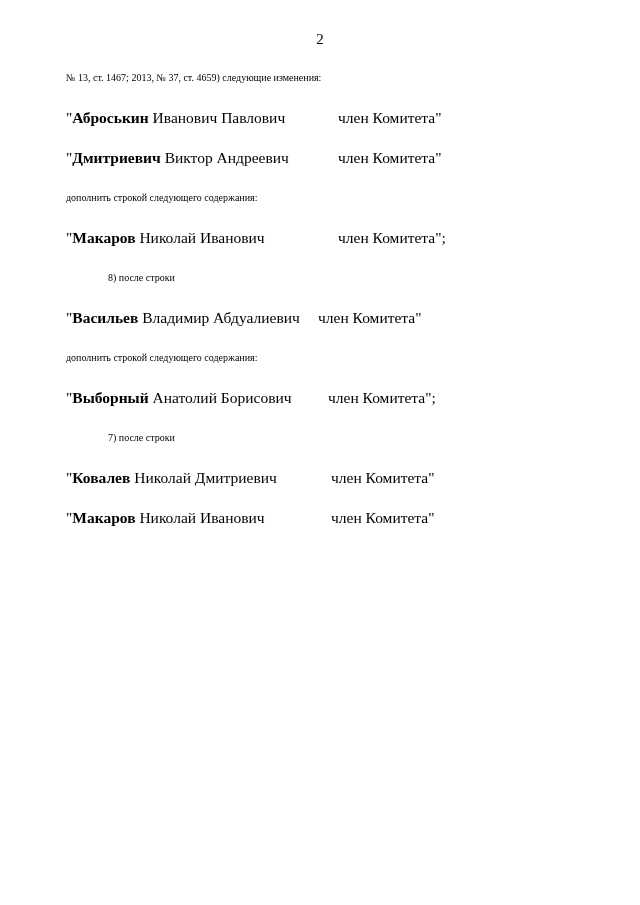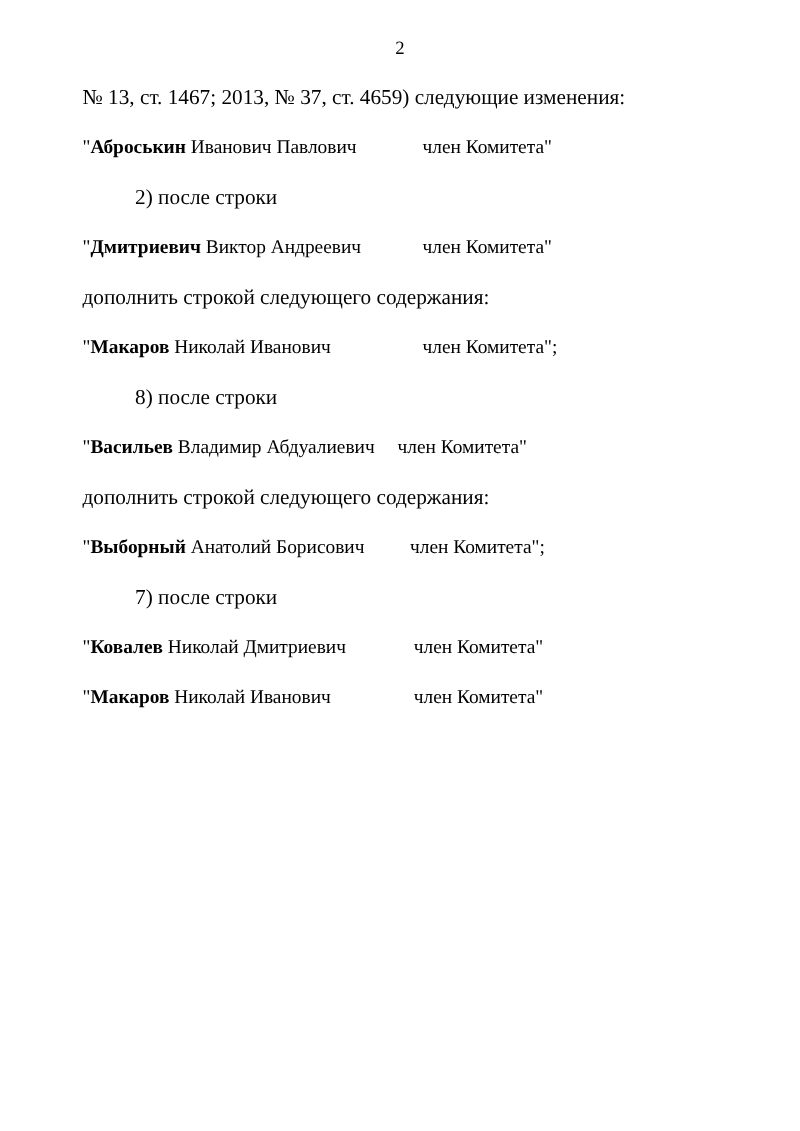--- a/index.html
+++ b/index.html
@@ -31,21 +31,21 @@
     font-size: 15px;
     line-height: 18px;
   }
   .body-block {
     position: absolute;
     top: 68px;
     left: 66px;
     width: 508px;
   }
   .para {
-    font-size: 17px;
+    font-size: 10px;
     line-height: 19px;
     margin: 0 0 21px 0;
     white-space: nowrap;
   }
   .para.indent {
     padding-left: 42px;
   }
   .entry {
     font-size: 15.5px;
     line-height: 19px;
@@ -83,21 +83,20 @@
 
     <p class="para">№ 13, ст. 1467; 2013, № 37, ст. 4659) следующие изменения:</p>
 
 
     <div class="entry e1">
       <span class="name"><span>"</span><b>Аброськин</b><span> Иванович Павлович</span></span>
       <span class="role">член Комитета"</span>
     </div>
 
 
-    <p class="para indent">2) после строки</p>
 
     <div class="entry e2">
       <span class="name"><span>"</span><b>Дмитриевич</b><span> Виктор Андреевич</span></span>
       <span class="role">член Комитета"</span>
     </div>
 
     <p class="para">дополнить строкой следующего содержания:</p>
 
     <div class="entry e3">
       <span class="name"><span>"</span><b>Макаров</b><span> Николай Иванович</span></span>

